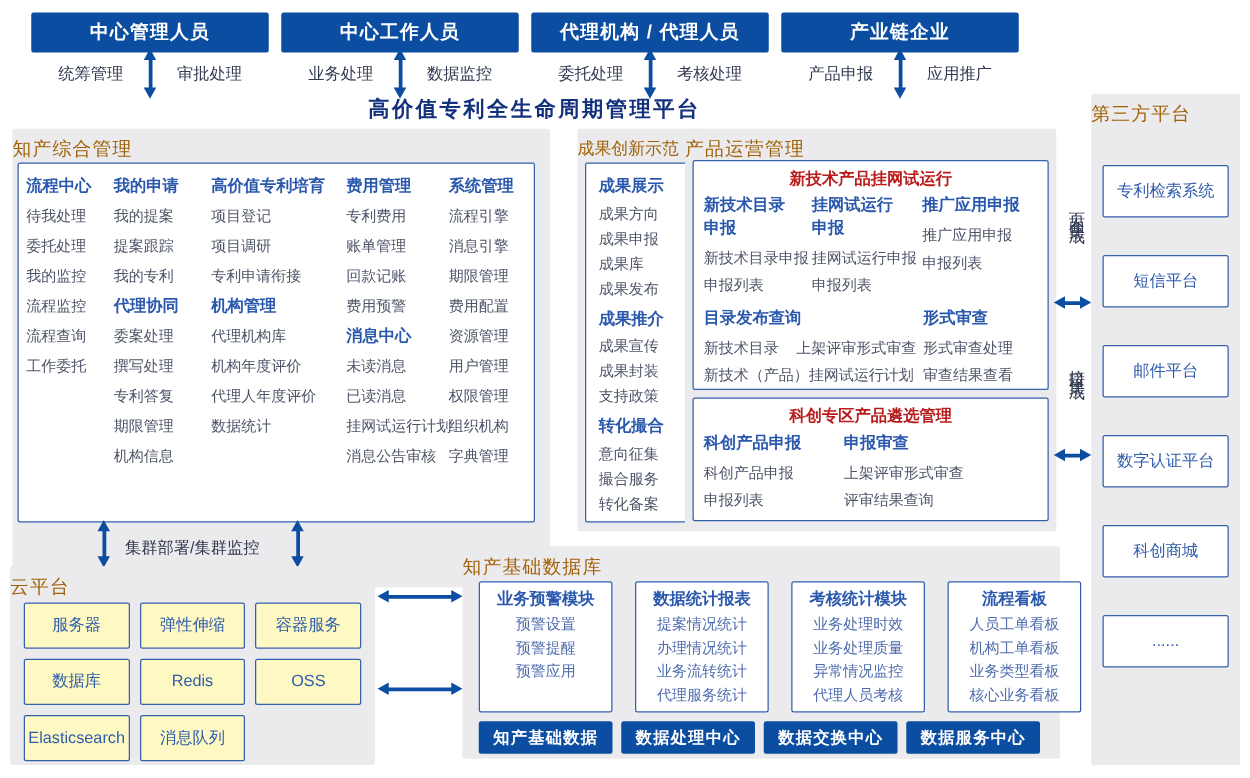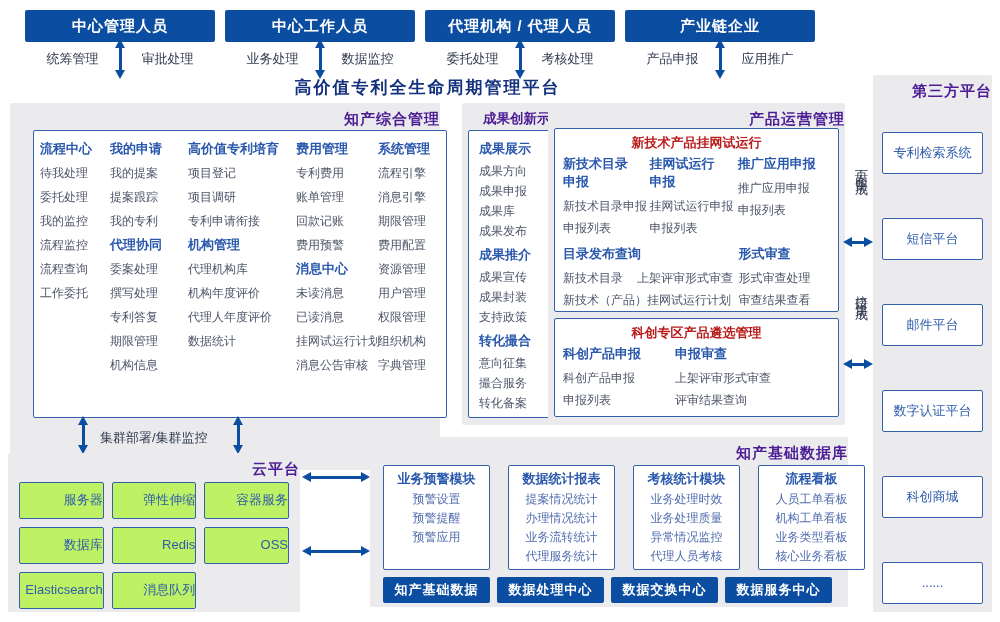--- a/index.html
+++ b/index.html
@@ -26,26 +26,26 @@
   .actor-labels { position:relative; height:34px; display:flex; }
   .actor-labels span { width:50%; text-align:center; line-height:34px; font-size:13px; color:#30394f; }
   .actor-arrow { left:50%; margin-left:-1.5px; top:5px; height:24px; }
 
   
   .main-title { position:absolute; left:10px; top:76px; width:835px; text-align:center;
     font-size:17px; font-weight:bold; color:#14317d; letter-spacing:2px; }
 
   
   .panel { position:absolute; background:#ebebee; border-radius:2px; }
-  .panel-title { text-align:right; font-weight:bold; font-size:15px; color:#4c1d95; letter-spacing:1px; margin-top:7px; }
+  .panel-title { text-align:left; font-weight:normal; font-size:15px; color:#a16207; letter-spacing:1px; margin-top:7px; }
   .wbox { position:absolute; background:#fff; border:1.5px solid #3560ac; border-radius:2px; }
 
   
   #panelA { left:10px; top:103px; width:430px; height:367px; }
-  #panelA .wbox { left:23px; top:27px; width:414px; height:288px; display:flex; padding:6px 6px; }
+  #panelA .wbox { left:4px; top:27px; width:414px; height:288px; display:flex; padding:6px 6px; }
   .ip-col { flex:none; }
   .ip-col:nth-child(1){ width:70px; } .ip-col:nth-child(2){ width:78px; }
   .ip-col:nth-child(3){ width:108px; } .ip-col:nth-child(4){ width:82px; } .ip-col:nth-child(5){ width:64px; }
   .ip-h { font-size:13px; font-weight:bold; color:#2a58ad; line-height:24px; white-space:nowrap; }
   .ip-item { font-size:12px; color:#4e5568; line-height:24px; white-space:nowrap; }
 
   
   #panelB { left:462px; top:103px; width:102px; height:322px; }
   #panelB .panel-title { font-size:13.5px; letter-spacing:0; }
   #panelB .wbox { left:6px; top:27px; width:90px; height:288px; padding:4px 10px; }
@@ -66,32 +66,32 @@
   .ops-cat { width:182px; } .ops-rev { width:95px; }
   .ops-cat-row { display:flex; gap:14px; }
   .sci-row { display:flex; margin-top:2px; }
   .sci-row > div:nth-child(1){ width:112px; } .sci-row > div:nth-child(2){ width:150px; }
 
   
   .vtext { position:absolute; writing-mode:vertical-rl; font-size:13px; color:#30394f; letter-spacing:4px; }
 
   
   #panelTP { left:873px; top:75px; width:119px; height:537px; }
-  .tp-boxes { position:absolute; top:57px; left:0; right:0; display:flex; flex-direction:column; align-items:center; gap:44px; }
+  .tp-boxes { position:absolute; top:57px; left:0; right:0; display:flex; flex-direction:column; align-items:center; gap:30px; }
   .tp-box { width:101px; height:42px; line-height:40px; text-align:center; background:#fff;
     border:1.5px solid #3560ac; border-radius:2px; font-size:13px; color:#2f5cab; white-space:nowrap; }
 
   
   .cluster-label { position:absolute; left:100px; top:429px; font-size:13px; color:#30394f; }
 
   
   #panelCloud { left:8px; top:453px; width:292px; height:159px; }
   .cloud-grid { position:absolute; top:29px; left:11px; right:11px; display:grid;
     grid-template-columns:repeat(3,1fr); gap:8px; }
-  .cloud-box { height:37px; line-height:34px; text-align:right; background:#bef264;
+  .cloud-box { height:37px; line-height:34px; text-align:center; background:#fef9c3;
     border:1.5px solid #3560ac; border-radius:2px; font-size:13px; color:#2f5cab; white-space:nowrap; }
 
   
   #panelDP { left:370px; top:437px; width:478px; height:170px; }
   .dp-modules { position:absolute; top:28px; left:13px; display:flex; gap:18px; }
   .dp-module { width:107px; height:105px; background:#fff; border:1.5px solid #3560ac; border-radius:2px; padding-top:2px; }
   .dp-h { text-align:center; font-size:13px; font-weight:bold; color:#2a58ad; line-height:22px; white-space:nowrap; }
   .dp-item { text-align:center; font-size:12px; color:#4f6cae; line-height:19px; white-space:nowrap; }
   .dp-centers { position:absolute; top:140px; left:13px; display:flex; gap:7px; }
   .dp-center { width:107px; height:26px; line-height:26px; text-align:center; background:#0b4da0;

